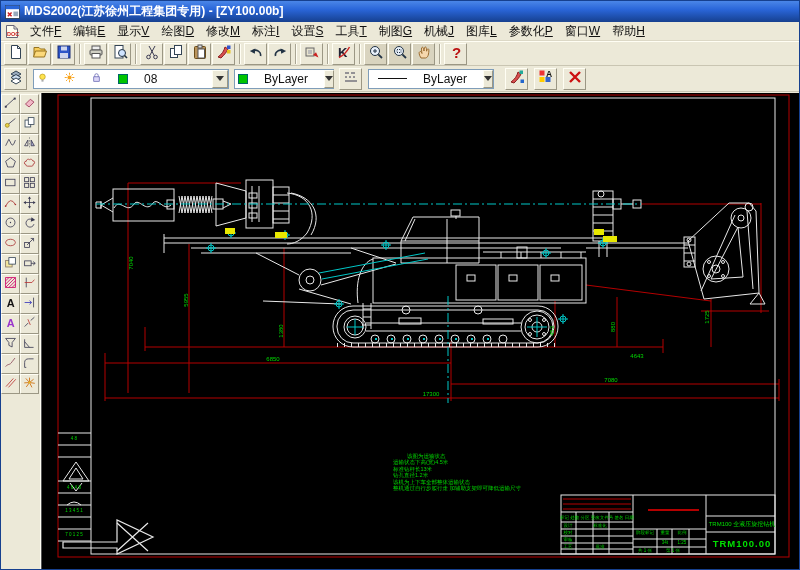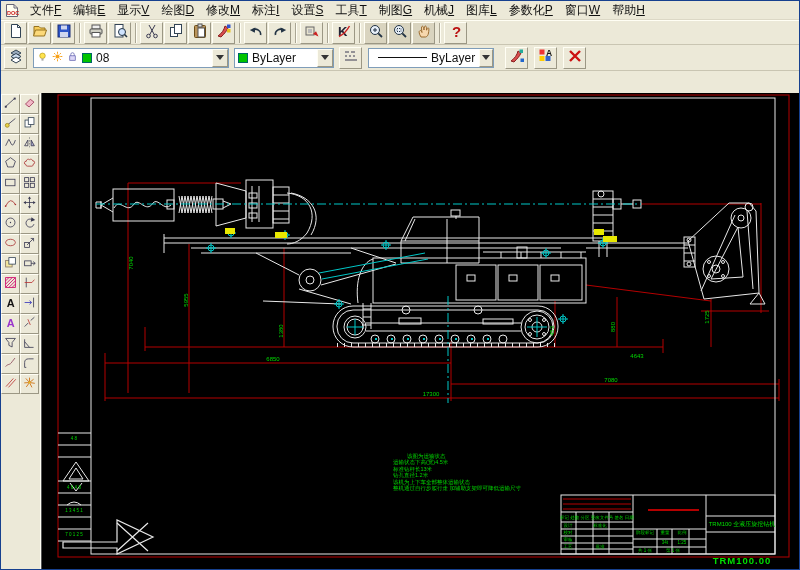--- a/index.html
+++ b/index.html
@@ -20,21 +20,21 @@
   
   .toolbar{height:25px;display:flex;align-items:center;padding:1px 3px;background:#ece9d8;
     border-top:1px solid #fffef4;border-bottom:1px solid #c9c5b2;}
   .tbtn{width:23px;height:22px;display:flex;align-items:center;justify-content:center;
     background:#ece9d8;border:1px solid;border-color:#fffef4 #9b9784 #9b9784 #fffef4;margin-right:1px;}
   .tbtn.lit{background:#d9d4bf;}
   .sep{width:2px;height:20px;border-left:1px solid #aaa694;border-right:1px solid #fffef4;margin:0 3px;}
   .props{height:26px;display:flex;align-items:center;gap:5px;padding:1px 3px;background:#ece9d8;
     border-bottom:1px solid #c9c5b2;}
   .combo{height:20px;background:#fff;border:1px solid #7f9db9;display:flex;align-items:center;
-    font-size:12px;color:#111;padding-left:3px;gap:4px;position:relative;}
+    font-size:12px;color:#111;padding-left:3px;gap:16px;position:relative;}
   .combo .val{white-space:nowrap;}
   .arrowbtn{margin-left:auto;width:16px;height:18px;background:#ece9d8;border:1px solid;
     border-color:#fffef4 #9b9784 #9b9784 #fffef4;display:flex;align-items:center;justify-content:center;}
   .arrowbtn:after{content:"";width:0;height:0;border:4px solid transparent;border-top:5px solid #333;margin-top:4px;}
   .swatch{width:10px;height:10px;background:#00c400;border:1px solid #066;flex:0 0 auto;}
   .ltline{display:inline-block;width:58px;height:0;border-top:1px solid #111;margin-left:6px;}
   
   .palette{position:absolute;left:0;top:92px;bottom:0;width:40px;background:#ece9d8;
     border-right:1px solid #fffef4;display:flex;flex-wrap:wrap;align-content:flex-start;padding-top:1px;}
   .pbtn{width:19px;height:20px;display:flex;align-items:center;justify-content:center;
@@ -45,27 +45,38 @@
   .ovl{position:absolute;left:0;top:0;width:100%;height:100%;pointer-events:none;}
   .dimlab{position:absolute;color:#00d800;font-size:6px;line-height:1;white-space:nowrap;
     transform:translate(-50%,-50%);}
   .dimlab.rot{transform:translate(-50%,-50%) rotate(-90deg);}
   .cell{position:absolute;color:#00d800;font-size:4.5px;line-height:1;white-space:nowrap;transform:translate(-50%,-50%);}
   .margintx{position:absolute;color:#00d800;font-size:4.5px;line-height:1;white-space:nowrap;transform:translate(-50%,-50%);}
   .notes{position:absolute;color:#00d800;font-size:5.5px;line-height:1.18;white-space:nowrap;}
   .tb-product{position:absolute;color:#00e000;font-size:6px;white-space:nowrap;transform:translate(-50%,-50%);
     left:700px;top:431px;}
   .tb-dwgno{position:absolute;color:#00e000;font-size:9.5px;font-weight:bold;letter-spacing:1px;white-space:nowrap;
-    transform:translate(-50%,-50%);left:700px;top:467px;}
+    transform:translate(-50%,-50%);left:700px;top:450px;}
 </style>
 </head>
 <body>
 
 <div class="window">
 
+  <div class="titlebar">
+    <span class="appicon">
+      <svg viewBox="0 0 16 15" width="15" height="14">
+          <rect x="0.5" y="0.5" width="15" height="14" fill="#fff" stroke="#345"></rect>
+          <rect x="0.5" y="0.5" width="15" height="4" fill="#2a66d9"></rect>
+          <path d="M3 8 L7 12 M7 8 L3 12" stroke="#c22" stroke-width="1.6"></path>
+          <rect x="9" y="7" width="5" height="5" fill="#9ab"></rect>
+        </svg>
+    </span>
+    <span>MDS2002(江苏徐州工程集团专用) - [ZY100.00b]</span>
+  </div>
 
   <div class="menubar">
     <span class="docicon">
       <svg viewBox="0 0 16 15" width="16" height="15">
           <path d="M2.5 1.5 H10 L13.5 5 V13.5 H2.5 Z" fill="#fffef0" stroke="#667"></path>
           <path d="M10 1.5 V5 H13.5" fill="none" stroke="#667"></path>
           <text x="3" y="12" font-size="5.5" fill="#c22" font-weight="bold">DOC</text>
         </svg>
     </span>
     <span id="menu-items" style="display:flex;align-items:flex-end;">

